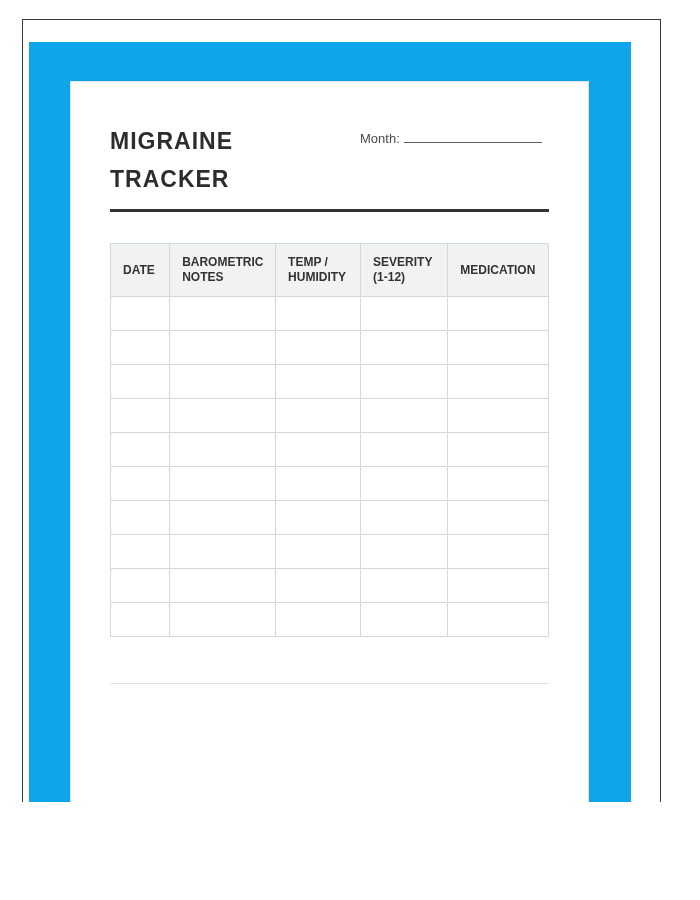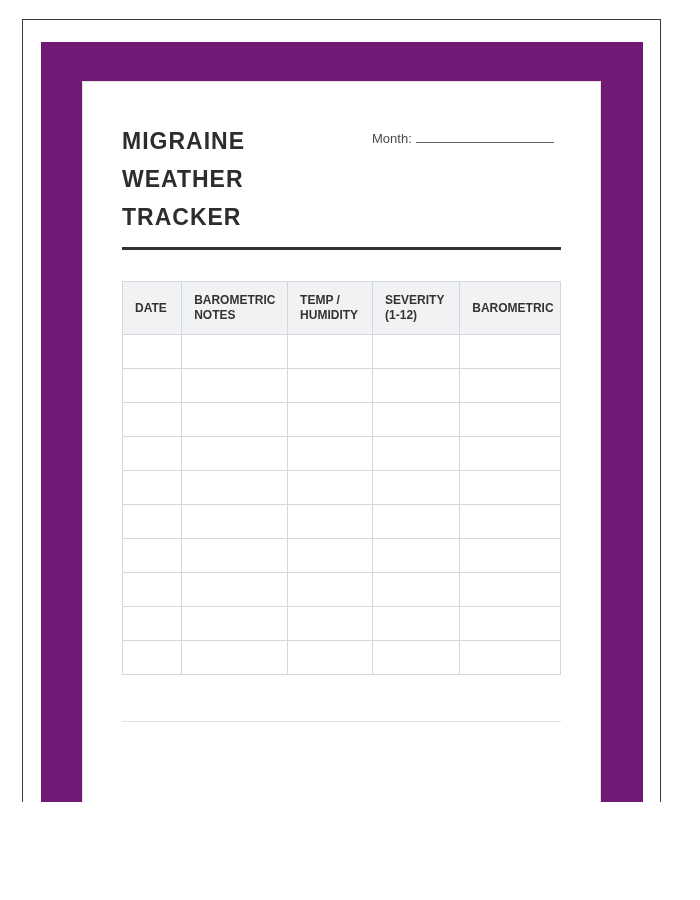--- a/index.html
+++ b/index.html
@@ -14,23 +14,23 @@
     left: 22px; top: 19px;
     width: 639px; height: 783px;
     border: 1px solid #3a3a3a;
     border-bottom: none;
     background: #ffffff;
     overflow: hidden;
   }
   
   .page-bg {
     position: absolute;
-    left: 18px; top: 22px;
+    left: 6px; top: 22px;
     width: 602px; bottom: 0;
-    background: #701a75;
+    background: #0ea5e9;
   }
   
   .card {
     position: absolute;
     left: 41px; top: 39px;
     width: 519px; height: 860px;
     background: #ffffff;
     border: 1px solid #e2e2e2;
     box-shadow: 0 1px 3px rgba(0,0,0,0.04);
   }
@@ -116,21 +116,20 @@
 <body>
 
 <div class="frame">
   <div class="page-bg">
     <div class="card">
       <div class="card-inner">
 
         <div class="doc-header">
           <div class="doc-title">
             <div>MIGRAINE</div>
-            <div>WEATHER</div>
             <div>TRACKER</div>
           </div>
           <div class="fields">
             <div class="field-row">
               <span>Month:</span><span class="write-line long"></span>
             </div>
           </div>
         </div>
 
         <hr class="header-rule">
@@ -142,21 +141,21 @@
               <col class="c3">
               <col class="c4">
               <col class="c5">
           </colgroup>
           <thead>
             <tr>
               <th>DATE</th>
               <th>BAROMETRIC NOTES</th>
               <th>TEMP / HUMIDITY</th>
               <th>SEVERITY (1-12)</th>
-              <th>BAROMETRIC</th>
+              <th>MEDICATION</th>
             </tr>
           </thead>
           <tbody>
               <tr>
                 <td></td>
                 <td></td>
                 <td></td>
                 <td></td>
                 <td></td>
               </tr>

